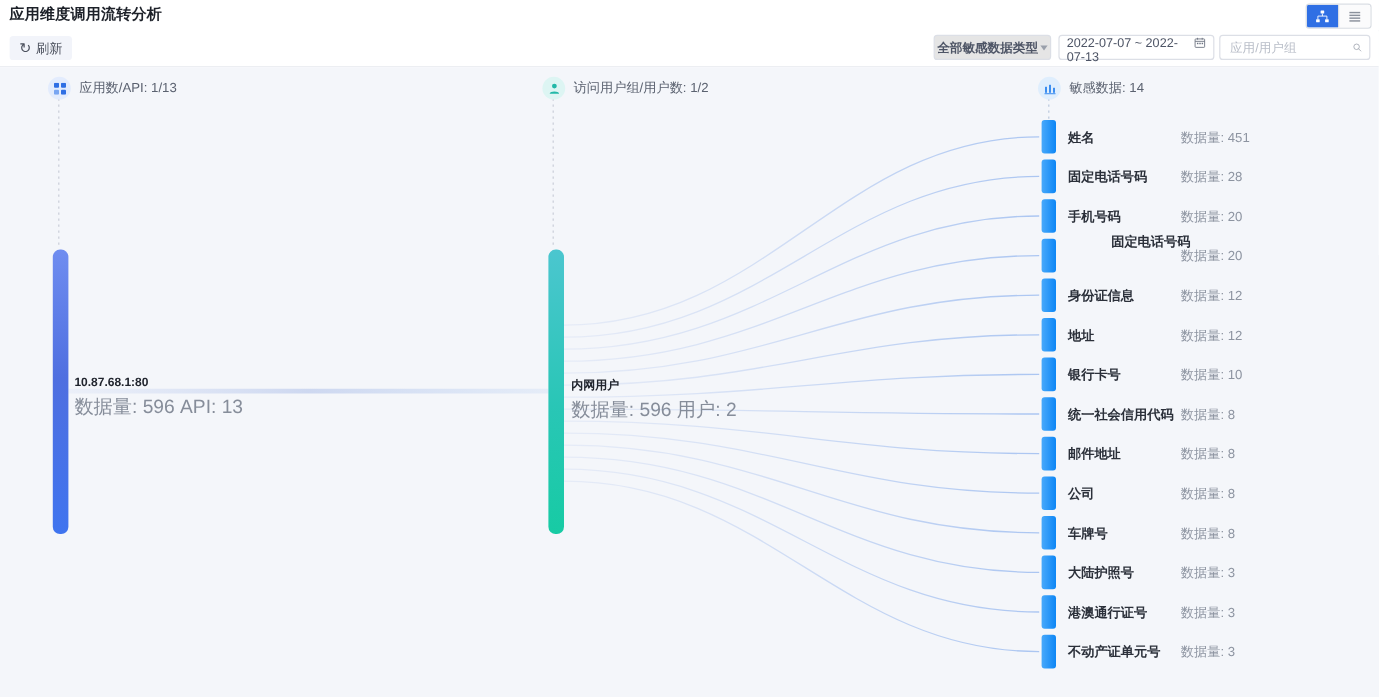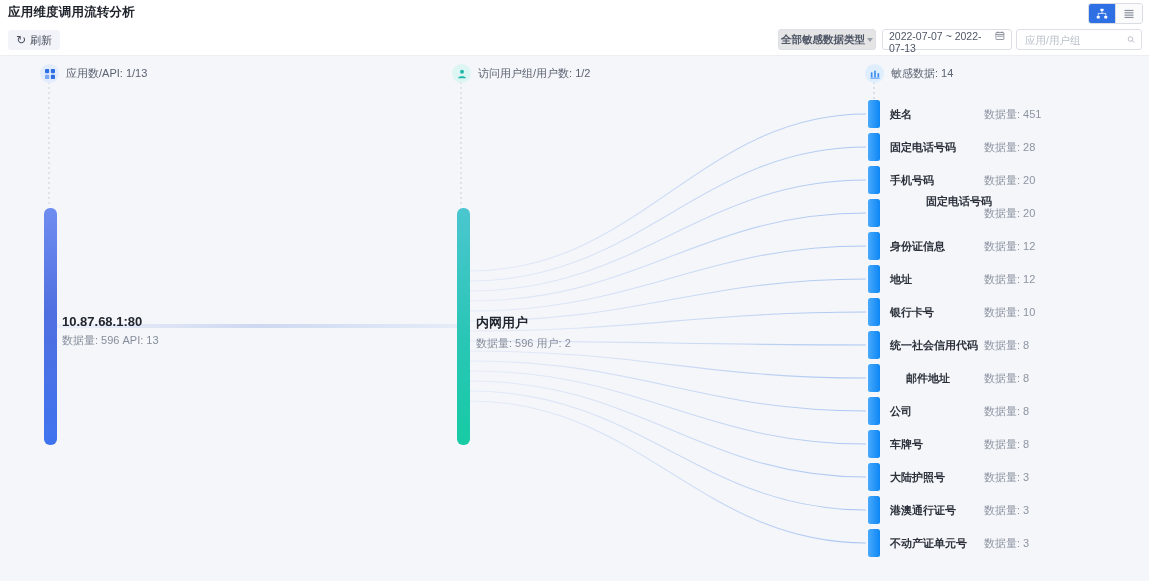--- a/index.html
+++ b/index.html
@@ -85,22 +85,22 @@
     width:19px;height:19px;border-radius:50%;
     display:flex;align-items:center;justify-content:center;
   }
   .bub-blue{background:#e3ecfd;}
   .bub-teal{background:#ddf5f3;}
   .bub-lblue{background:#dfeefd;}
   .colhead .txt{font-size:11px;color:#5b6270;white-space:nowrap;}
 
   
   .node-label{position:absolute;}
-  .node-label .nm{font-size:13px;font-weight:bold;color:#21252e;white-space:nowrap;}
-  .node-label .sub{font-size:11px;color:#868d9a;margin-top:4px;white-space:nowrap;}
+  .node-label .nm{font-size:10px;font-weight:bold;color:#21252e;white-space:nowrap;}
+  .node-label .sub{font-size:16px;color:#868d9a;margin-top:4px;white-space:nowrap;}
 
   
   .row-name{
     position:absolute;font-size:11px;font-weight:bold;color:#2b303a;white-space:nowrap;
   }
   .row-val{
     position:absolute;font-size:11px;color:#8d94a1;white-space:nowrap;
   }
 </style>
 </head>
@@ -299,21 +299,21 @@
 
       <div class="row-name" style="left:890px;top:216px;">地址</div>
       <div class="row-val" style="left:984px;top:216px;">数据量: 12</div>
 
       <div class="row-name" style="left:890px;top:249px;">银行卡号</div>
       <div class="row-val" style="left:984px;top:249px;">数据量: 10</div>
 
       <div class="row-name" style="left:890px;top:282px;">统一社会信用代码</div>
       <div class="row-val" style="left:984px;top:282px;">数据量: 8</div>
 
-      <div class="row-name" style="left:890px;top:315px;margin-left:16px;">邮件地址</div>
+      <div class="row-name" style="left:890px;top:315px;">邮件地址</div>
       <div class="row-val" style="left:984px;top:315px;">数据量: 8</div>
 
       <div class="row-name" style="left:890px;top:348px;">公司</div>
       <div class="row-val" style="left:984px;top:348px;">数据量: 8</div>
 
       <div class="row-name" style="left:890px;top:381px;">车牌号</div>
       <div class="row-val" style="left:984px;top:381px;">数据量: 8</div>
 
       <div class="row-name" style="left:890px;top:414px;">大陆护照号</div>
       <div class="row-val" style="left:984px;top:414px;">数据量: 3</div>

